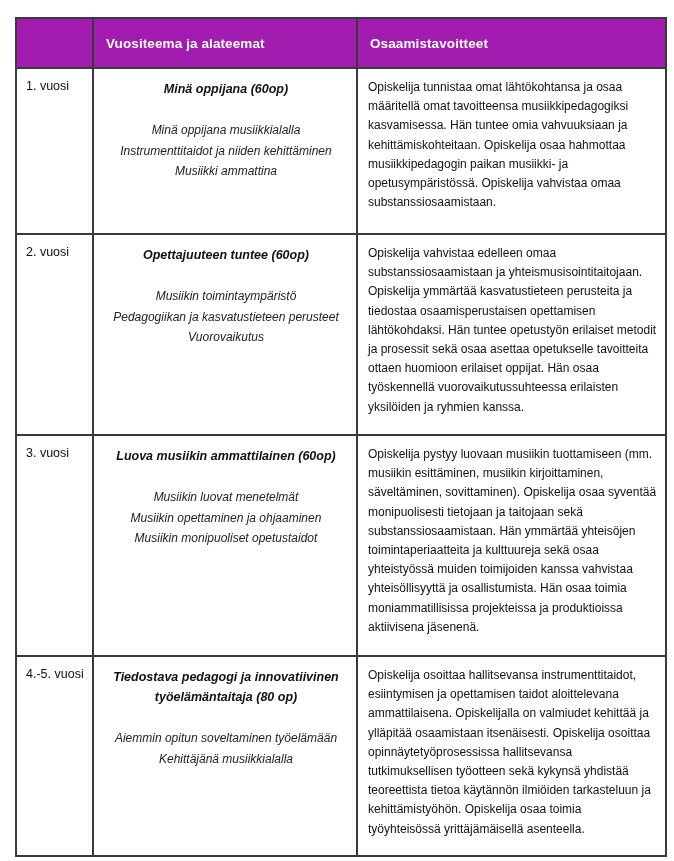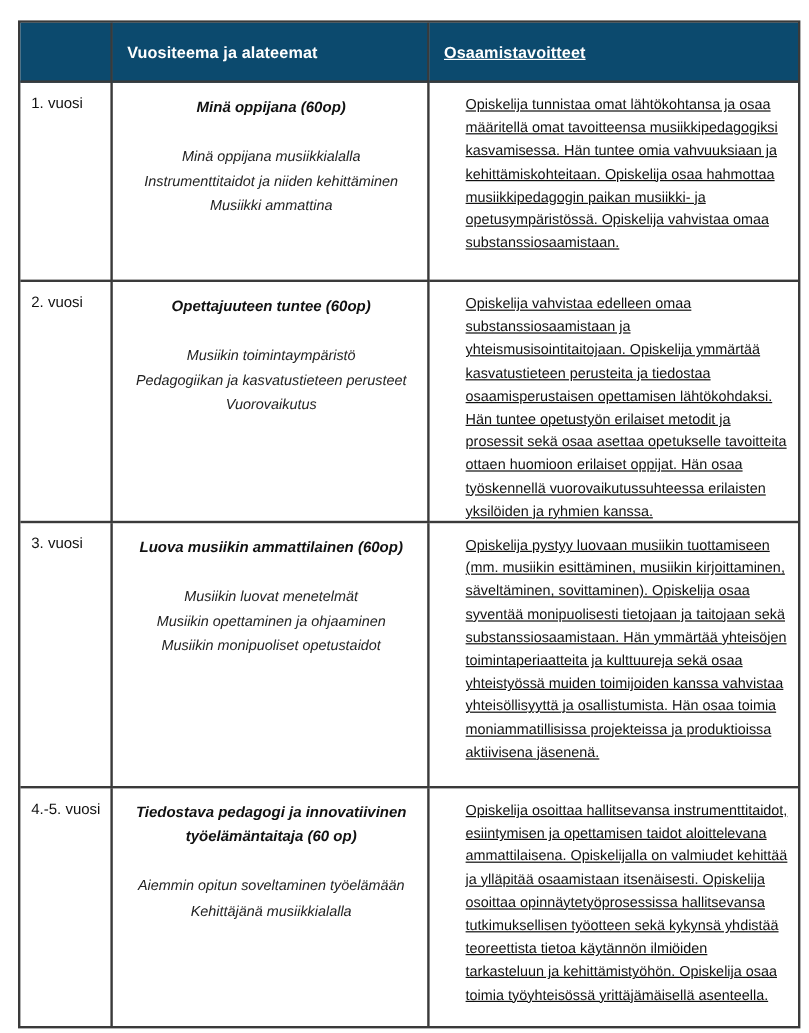--- a/index.html
+++ b/index.html
@@ -11,39 +11,39 @@
     grid-template-columns:77px 264px 1fr;
     grid-template-rows:50px 166px 201px 221px 198px;
     border:2px solid #3a3a3a;
     background:#ffffff;
   }
   .cell {
     border-right:2px solid #3a3a3a;
     border-bottom:2px solid #3a3a3a;
     overflow:hidden;
   }
-  .cell.last-col { border-right:none;text-decoration:underline; }
+  .cell.last-col { border-right:none; }
   .cell.last-row { border-bottom:none; }
   .head {
-    background:#0c4a6e;
+    background:#a21caf;
     color:#ffffff;
     display:flex; align-items:center;
     padding:0 12px;
     font-weight:bold; font-size:13.5px;
     letter-spacing:0.1px;
   }
   .year-cell { padding:10px 6px 8px 9px; font-weight:normal; font-size:12.5px; }
   .themes-cell { padding:10px 10px 8px 12px;text-align:center; }
   .theme-title {
     font-weight:bold; font-style:italic; font-size:12.5px;
     line-height:20px; margin-bottom:21px;
   }
   .subtheme { font-style:italic; font-size:12px; line-height:20.5px; color:#222; }
   .goals-cell { padding:9px 8px 8px 10px; }
-  .goals-text { font-size:12px; line-height:19.2px;margin-left:20px; }
+  .goals-text { font-size:12px; line-height:19.2px; }
 </style>
 </head>
 <body>
 
 <div class="curriculum-table">
 
   <div class="cell head"></div>
   <div class="cell head">Vuositeema ja alateemat</div>
   <div class="cell head last-col">Osaamistavoitteet</div>
 
@@ -75,21 +75,21 @@
     <div class="subtheme">Musiikin luovat menetelmät</div>
     <div class="subtheme">Musiikin opettaminen ja ohjaaminen</div>
     <div class="subtheme">Musiikin monipuoliset opetustaidot</div>
   </div>
   <div class="cell goals-cell last-col">
     <div class="goals-text">Opiskelija pystyy luovaan musiikin tuottamiseen (mm. musiikin esittäminen, musiikin kirjoittaminen, säveltäminen, sovittaminen). Opiskelija osaa syventää monipuolisesti tietojaan ja taitojaan sekä substanssiosaamistaan. Hän ymmärtää yhteisöjen toimintaperiaatteita ja kulttuureja sekä osaa yhteistyössä muiden toimijoiden kanssa vahvistaa yhteisöllisyyttä ja osallistumista. Hän osaa toimia moniammatillisissa projekteissa ja produktioissa aktiivisena jäsenenä.</div>
   </div>
 
   <div class="cell year-cell last-row">4.-5. vuosi</div>
   <div class="cell themes-cell last-row">
-    <div class="theme-title">Tiedostava pedagogi ja innovatiivinen työelämäntaitaja (60 op)</div>
+    <div class="theme-title">Tiedostava pedagogi ja innovatiivinen työelämäntaitaja (80 op)</div>
     <div class="subtheme">Aiemmin opitun soveltaminen työelämään</div>
     <div class="subtheme">Kehittäjänä musiikkialalla</div>
   </div>
   <div class="cell goals-cell last-col last-row">
     <div class="goals-text">Opiskelija osoittaa hallitsevansa instrumenttitaidot, esiintymisen ja opettamisen taidot aloittelevana ammattilaisena. Opiskelijalla on valmiudet kehittää ja ylläpitää osaamistaan itsenäisesti. Opiskelija osoittaa opinnäytetyöprosessissa hallitsevansa tutkimuksellisen työotteen sekä kykynsä yhdistää teoreettista tietoa käytännön ilmiöiden tarkasteluun ja kehittämistyöhön. Opiskelija osaa toimia työyhteisössä yrittäjämäisellä asenteella.</div>
   </div>
 
 </div>
 
 </body></html>

